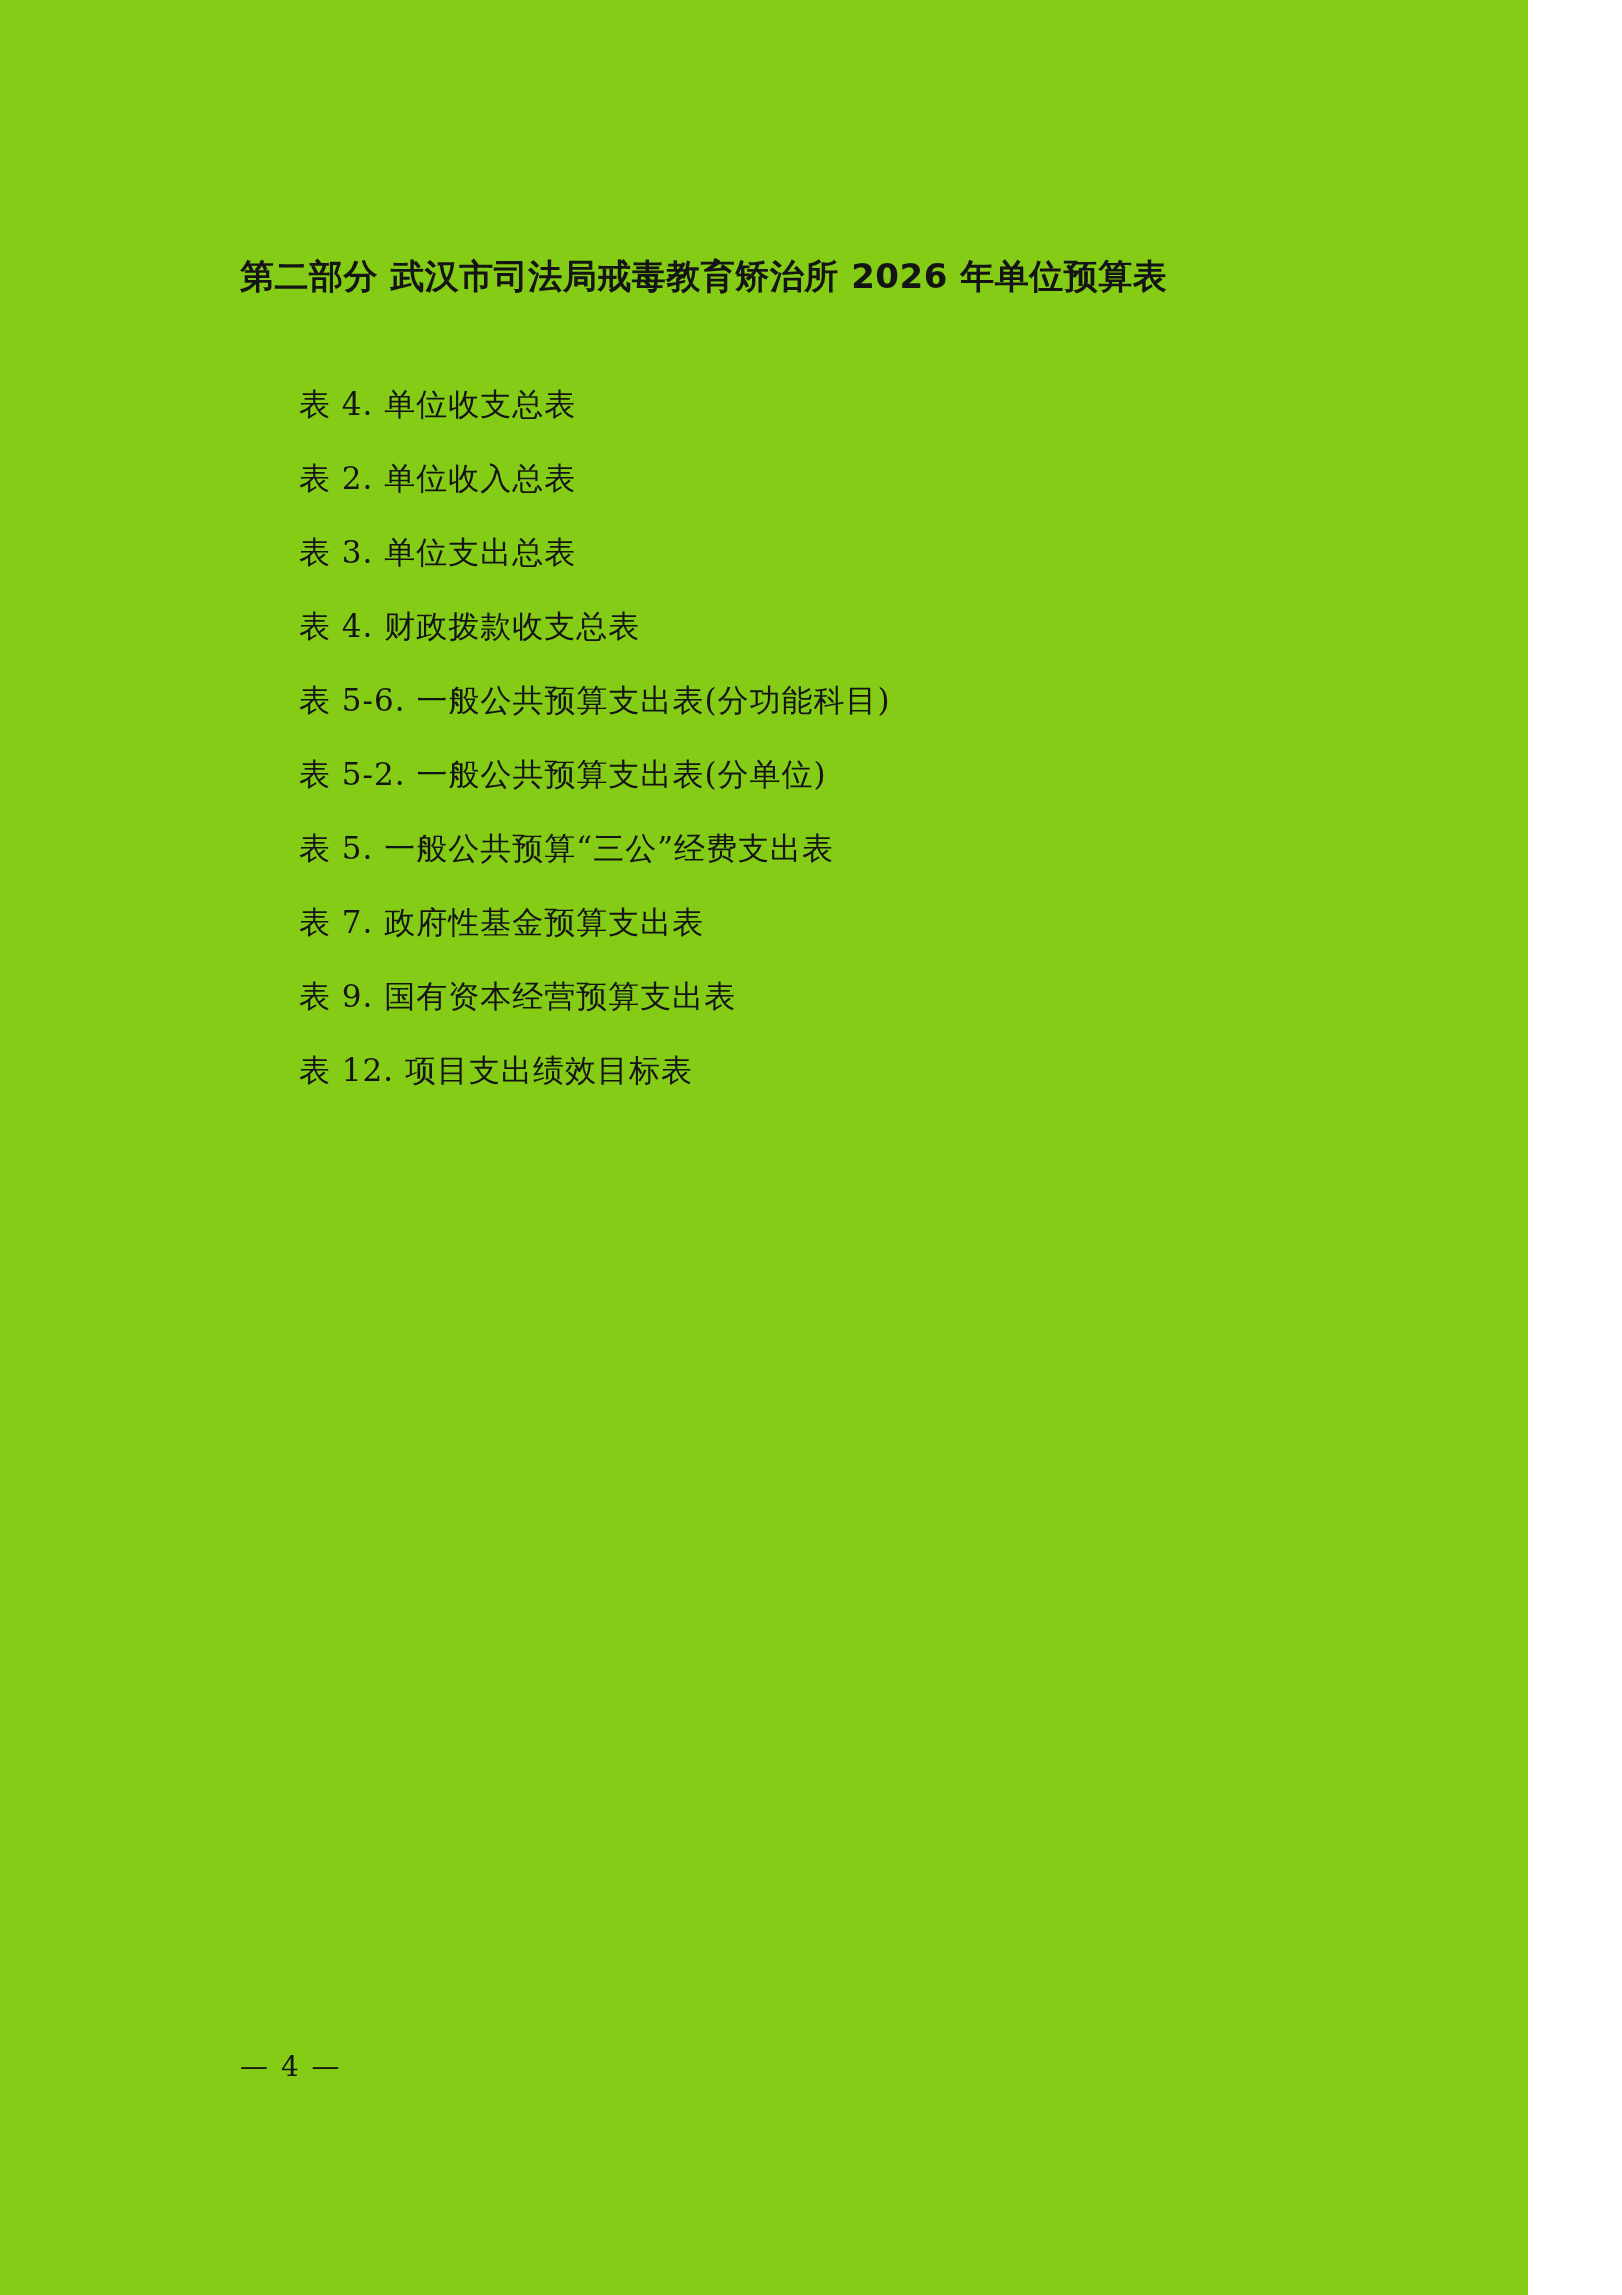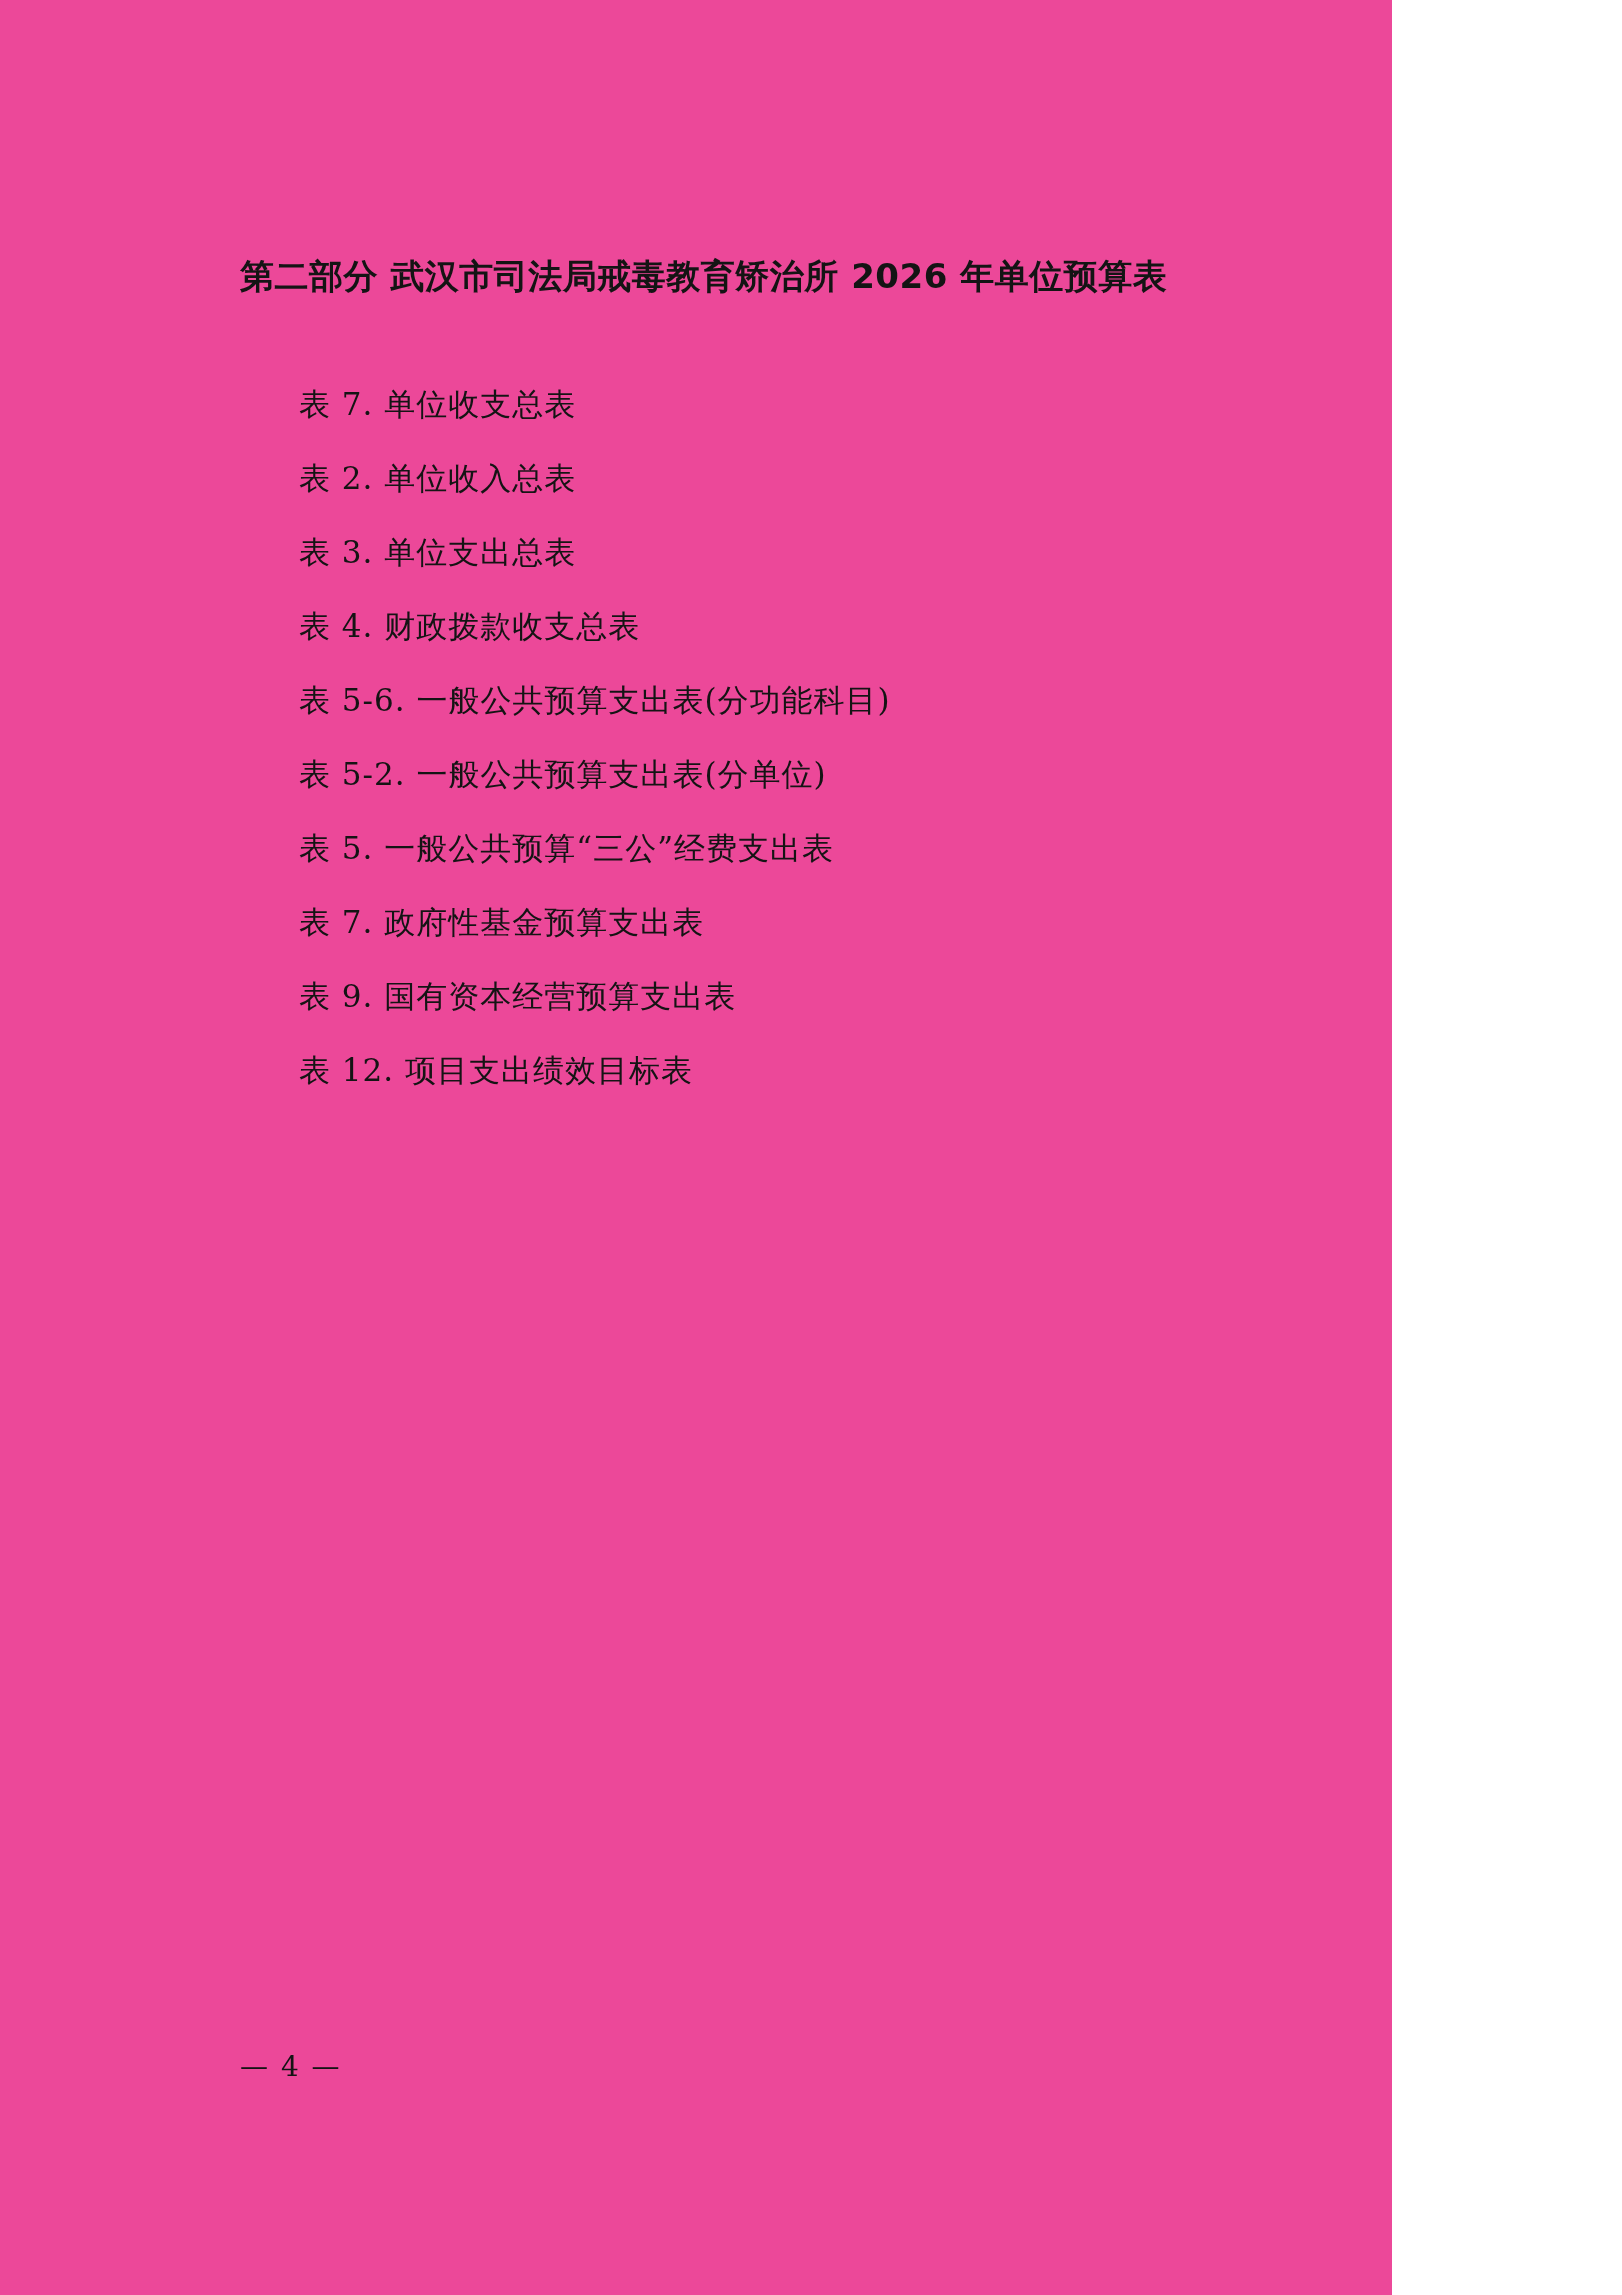--- a/index.html
+++ b/index.html
@@ -2,23 +2,23 @@
 <html style="font-size:8.2px"><head>
 <meta charset="utf-8">
 <style>
   html, body {
     margin: 0;
     padding: 0;
     background: #ffffff;
   }
   .page {
     position: relative;
-    width: 1392px;
+    width: 1528px;
     height: 2295px;
-    background: #ec4899;
+    background: #84cc16;
     font-family: "DejaVu Serif", serif;
     color: #1a1a1a;
     box-sizing: border-box;
     overflow: hidden;
   }
   .content {
     position: absolute;
     left: 240px;
     top: 256px;
     width: 1176px;
@@ -60,21 +60,21 @@
 </head>
 <body>
 
 <div class="page">
 
   <div class="content">
 
     <div class="doc-title">第二部分 武汉市司法局戒毒教育矫治所 2026 年单位预算表</div>
 
     <div class="toc">
-      <div class="toc-item">表 7. 单位收支总表</div>
+      <div class="toc-item">表 4. 单位收支总表</div>
       <div class="toc-item">表 2. 单位收入总表</div>
       <div class="toc-item">表 3. 单位支出总表</div>
       <div class="toc-item">表 4. 财政拨款收支总表</div>
       <div class="toc-item">表 5-6. 一般公共预算支出表(分功能科目)</div>
       <div class="toc-item">表 5-2. 一般公共预算支出表(分单位)</div>
       <div class="toc-item">表 5. 一般公共预算“三公”经费支出表</div>
       <div class="toc-item">表 7. 政府性基金预算支出表</div>
       <div class="toc-item">表 9. 国有资本经营预算支出表</div>
       <div class="toc-item">表 12. 项目支出绩效目标表</div>
     </div>

